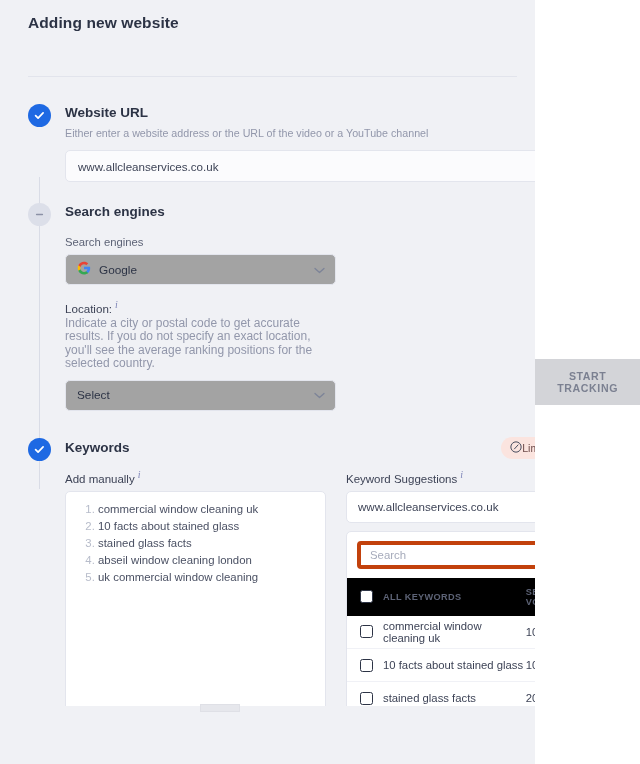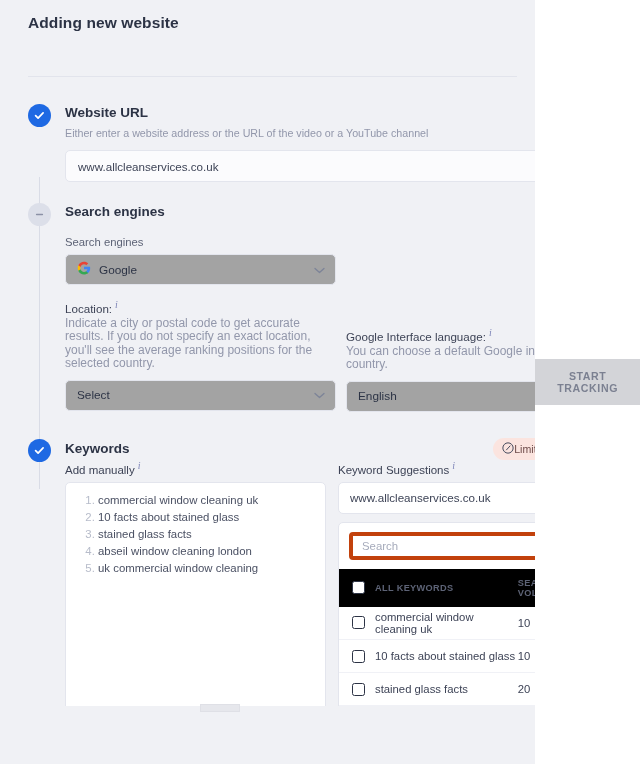--- a/index.html
+++ b/index.html
@@ -95,21 +95,21 @@
   .kw-head { display: flex; align-items: center; }
   .limits-badge {
     margin-left: auto; margin-right: 18px;
     background: #fbe4df; color: #6d4a49;
     border-radius: 12px; padding: 4px 11px 4px 9px;
     font-size: 10.6px; display: flex; align-items: center; 
     white-space: nowrap;
   }
   .limits-badge b { color: #3d4356; font-weight: bold; }
 
-  .kw-cols { display: flex; gap: 12px; margin-top: 0; }
+  .kw-cols { display: flex; gap: 20px; margin-top: 10px; }
   .kw-left { width: 261px; }
   .kw-right { width: 274px; }
   .small-label { font-size: 11.5px; color: #3d4356; margin-bottom: 6px; }
 
   .manual-box {
     background: #fff; border: 1px solid #e3e5ed; border-radius: 5px;
     height: 260px; padding: 9px 12px 0 10px; overflow: hidden;
   }
   .manual-box ol { padding-left: 22px; }
   .manual-box li {
@@ -239,34 +239,20 @@
           </div>
 
           <div class="two-col">
             <div class="col">
               <div class="col-label">
                 <span>Location:</span><span class="info-i">i</span>
               </div>
               <div class="col-hint">Indicate a city or postal code to get accurate results. If you do not specify an exact location, you'll see the average ranking positions for the selected country.</div>
               <div class="select" style="margin-top:9px;">
                 <span>Select</span>
-                <span class="chev">
-                  <svg width="11" height="7" viewBox="0 0 11 7" aria-hidden="true">
-                      <path d="M1 1.4 L5.5 5.6 L10 1.4" fill="none" stroke="currentColor" stroke-width="1.3" stroke-linecap="round" stroke-linejoin="round"></path>
-                    </svg>
-                </span>
-              </div>
-            </div>
-            <div class="col" style="padding-top:28px;">
-              <div class="col-label">
-                <span>Google Interface language:</span><span class="info-i">i</span>
-              </div>
-              <div class="col-hint">You can choose a default Google interface for your country.</div>
-              <div class="select" style="margin-top:9px;">
-                <span>English</span>
                 <span class="chev">
                   <svg width="11" height="7" viewBox="0 0 11 7" aria-hidden="true">
                       <path d="M1 1.4 L5.5 5.6 L10 1.4" fill="none" stroke="currentColor" stroke-width="1.3" stroke-linecap="round" stroke-linejoin="round"></path>
                     </svg>
                 </span>
               </div>
             </div>
           </div>
         </div>
       </div>

